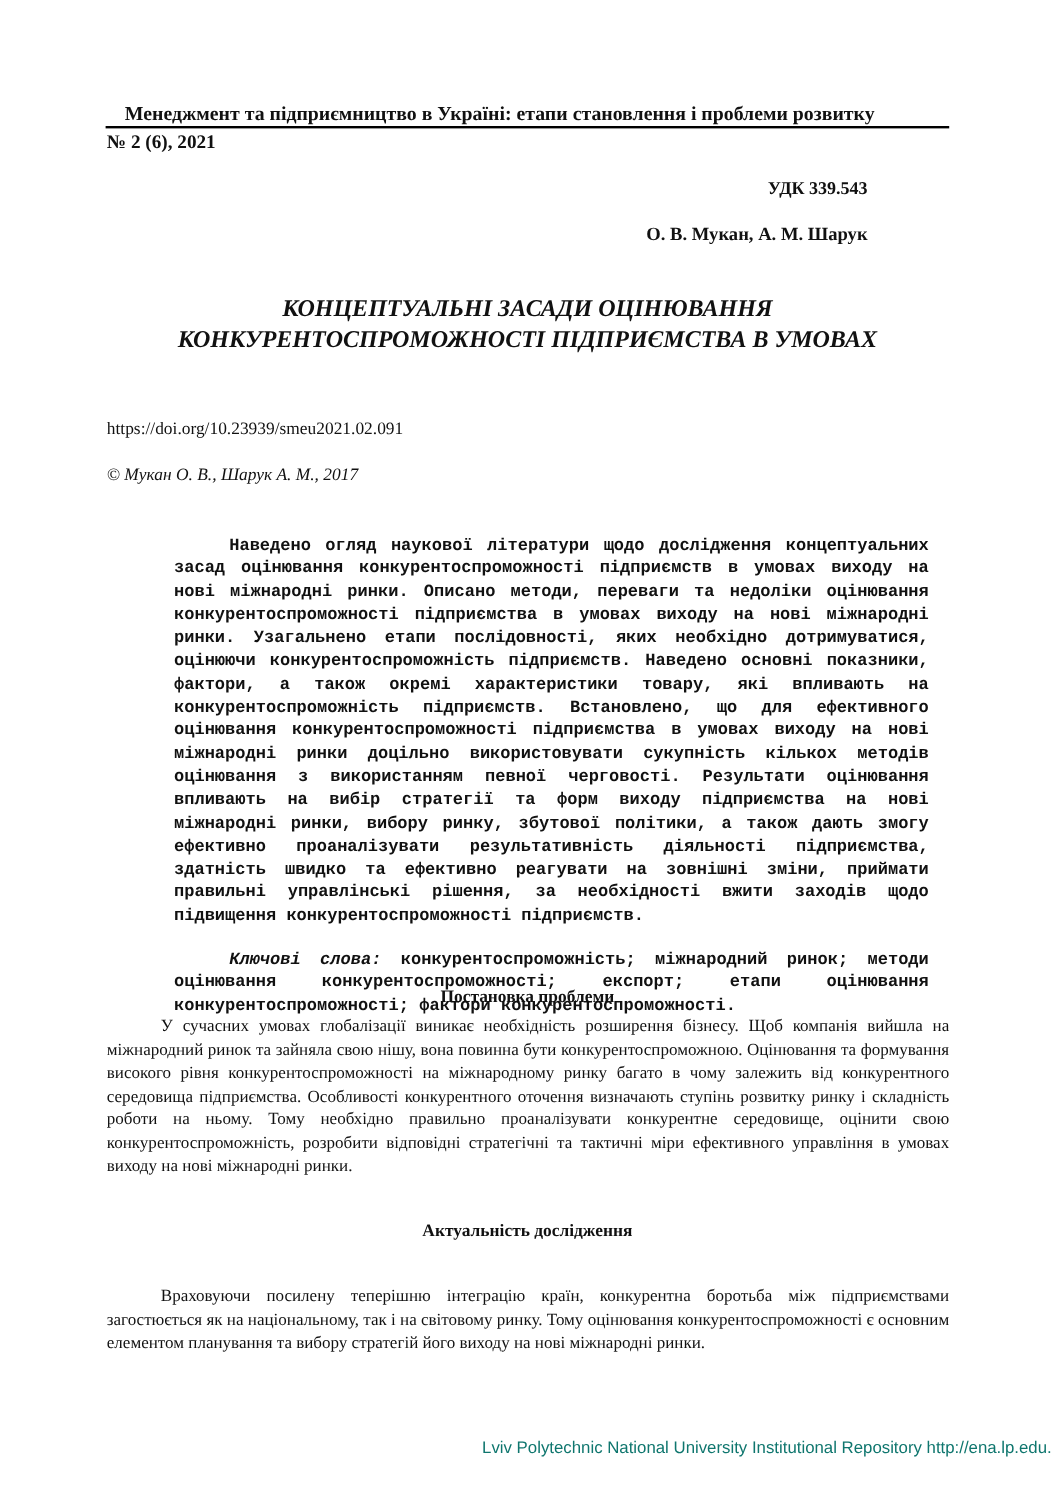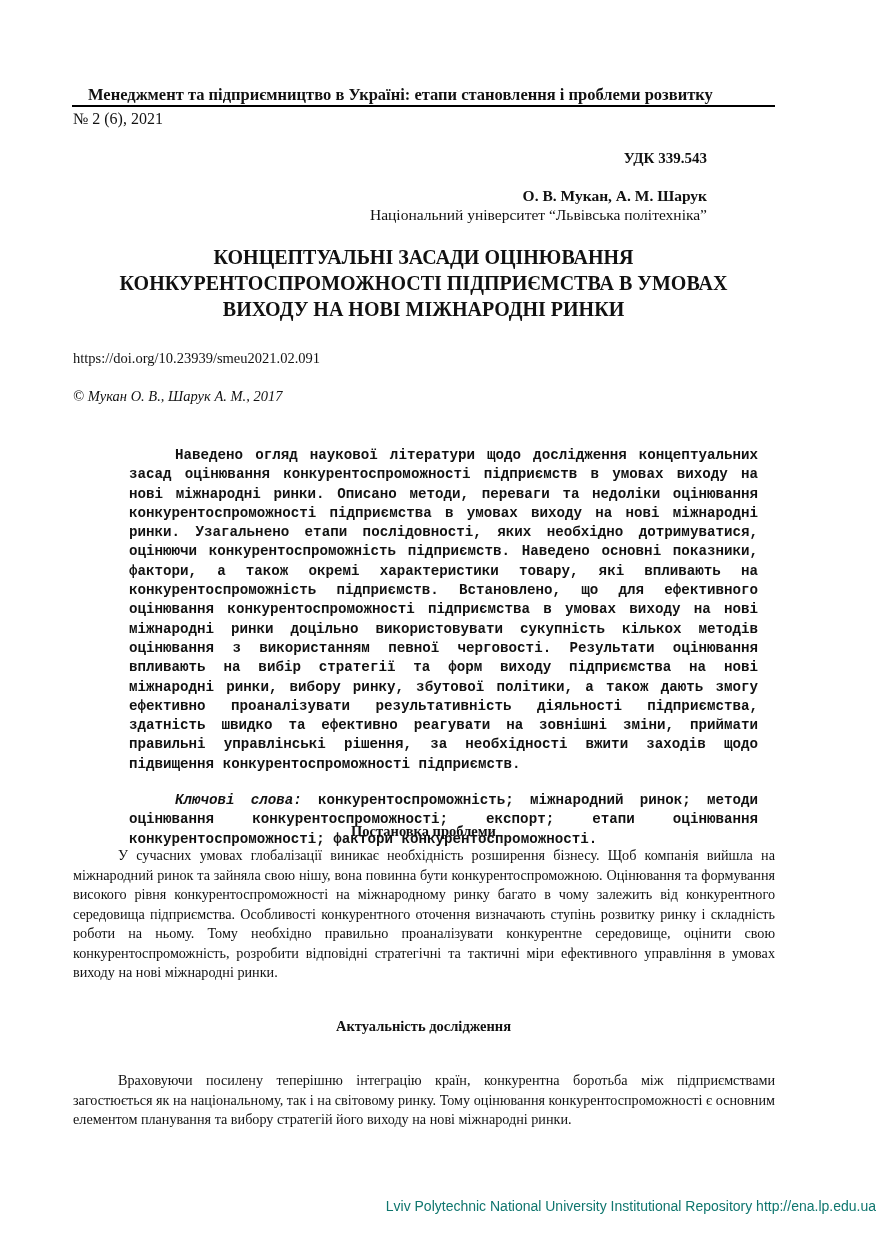--- a/index.html
+++ b/index.html
@@ -1,31 +1,31 @@
 <!DOCTYPE html>
 <html><head>
 <meta charset="utf-8">
 <style>
   html, body { margin: 0; padding: 0; background: #ffffff; }
   body { width: 876px; height: 1240px; position: relative; overflow: hidden;
          font-family: "Liberation Serif", "DejaVu Serif", serif; color: #111; }
-  .page { position: absolute; left: 0; top: 0; width: 810px; height: 1240px; }
+  .page { position: absolute; left: 16px; top: 0; width: 810px; height: 1240px; }
 
   .journal-title { position: absolute; left: 88px; top: 85px; width: 690px;
     font-weight: bold; font-size: 16.5px; letter-spacing: 0px; white-space: nowrap; }
   .header-rule { position: absolute; left: 72px; top: 105px; width: 703px; height: 2px; background: #000; }
-  .issue { position: absolute; left: 73px; top: 110px; font-weight: normal; font-size: 16px; }
+  .issue { position: absolute; left: 73px; top: 110px; font-weight: bold; font-size: 16px; }
 
   .udc { position: absolute; right: 103px; top: 150px; font-weight: bold; font-size: 15px; }
   .authors { position: absolute; right: 103px; top: 187px; font-weight: bold; font-size: 15.5px; }
   .affil { position: absolute; right: 103px; top: 206px; font-size: 15.5px; }
 
   .title { position: absolute; left: 72px; top: 244px; width: 703px; text-align: center;
     font-weight: bold; font-size: 20px; line-height: 26px; }
-  .title div { white-space: nowrap; }
+  .title div { white-space: nowrap; font-style: italic; }
 
   .doi { position: absolute; left: 73px; top: 350px; font-size: 14.5px; }
   .copyright { position: absolute; left: 73px; top: 388px; font-size: 14.5px; font-style: italic; }
 
   .abstract { position: absolute; left: 112px; top: 429px; width: 663px;
     font-weight: bold; font-size: 14.2px; line-height: 19.3px; text-align: justify; }
   .abstract p { margin: 17px; text-indent: 46px; font-family: Liberation Mono, monospace; }
   .kw-label { font-style: italic; }
 
   .section-title { position: absolute; left: 72px; width: 703px; text-align: center;
@@ -42,26 +42,24 @@
 <body>
 
 <div class="page">
 
   <div class="journal-title">Менеджмент та підприємництво в Україні: етапи становлення і проблеми розвитку</div>
   <div class="header-rule"></div>
   <div class="issue">№ 2 (6), 2021</div>
 
   <div class="udc">УДК 339.543</div>
   <div class="authors">О. В. Мукан, А. М. Шарук</div>
-  <div class="affil">Національний університет “Львівська політехніка”</div>
 
   <div class="title">
     <div>КОНЦЕПТУАЛЬНІ ЗАСАДИ ОЦІНЮВАННЯ</div>
     <div>КОНКУРЕНТОСПРОМОЖНОСТІ ПІДПРИЄМСТВА В УМОВАХ</div>
-    <div>ВИХОДУ НА НОВІ МІЖНАРОДНІ РИНКИ</div>
   </div>
 
   <div class="doi">https://doi.org/10.23939/smeu2021.02.091</div>
   <div class="copyright">© Мукан О. В., Шарук А. М., 2017</div>
 
   <div class="abstract">
     <p>Наведено огляд наукової літератури щодо дослідження концептуальних засад оцінювання конкурентоспроможності підприємств в умовах виходу на нові міжнародні ринки. Описано методи, переваги та недоліки оцінювання конкурентоспроможності підприємства в умовах виходу на нові міжнародні ринки. Узагальнено етапи послідовності, яких необхідно дотримуватися, оцінюючи конкурентоспроможність підприємств. Наведено основні показники, фактори, а також окремі характеристики товару, які впливають на конкурентоспроможність підприємств. Встановлено, що для ефективного оцінювання конкурентоспроможності підприємства в умовах виходу на нові міжнародні ринки доцільно використовувати сукупність кількох методів оцінювання з використанням певної черговості. Результати оцінювання впливають на вибір стратегії та форм виходу підприємства на нові міжнародні ринки, вибору ринку, збутової політики, а також дають змогу ефективно проаналізувати результативність діяльності підприємства, здатність швидко та ефективно реагувати на зовнішні зміни, приймати правильні управлінські рішення, за необхідності вжити заходів щодо підвищення конкурентоспроможності підприємств.</p>
     <p><span class="kw-label">Ключові слова:</span><span> конкурентоспроможність; міжнародний ринок; методи оцінювання конкурентоспроможності; експорт; етапи оцінювання конкурентоспроможності; фактори конкурентоспроможності.</span></p>
   </div>
 

